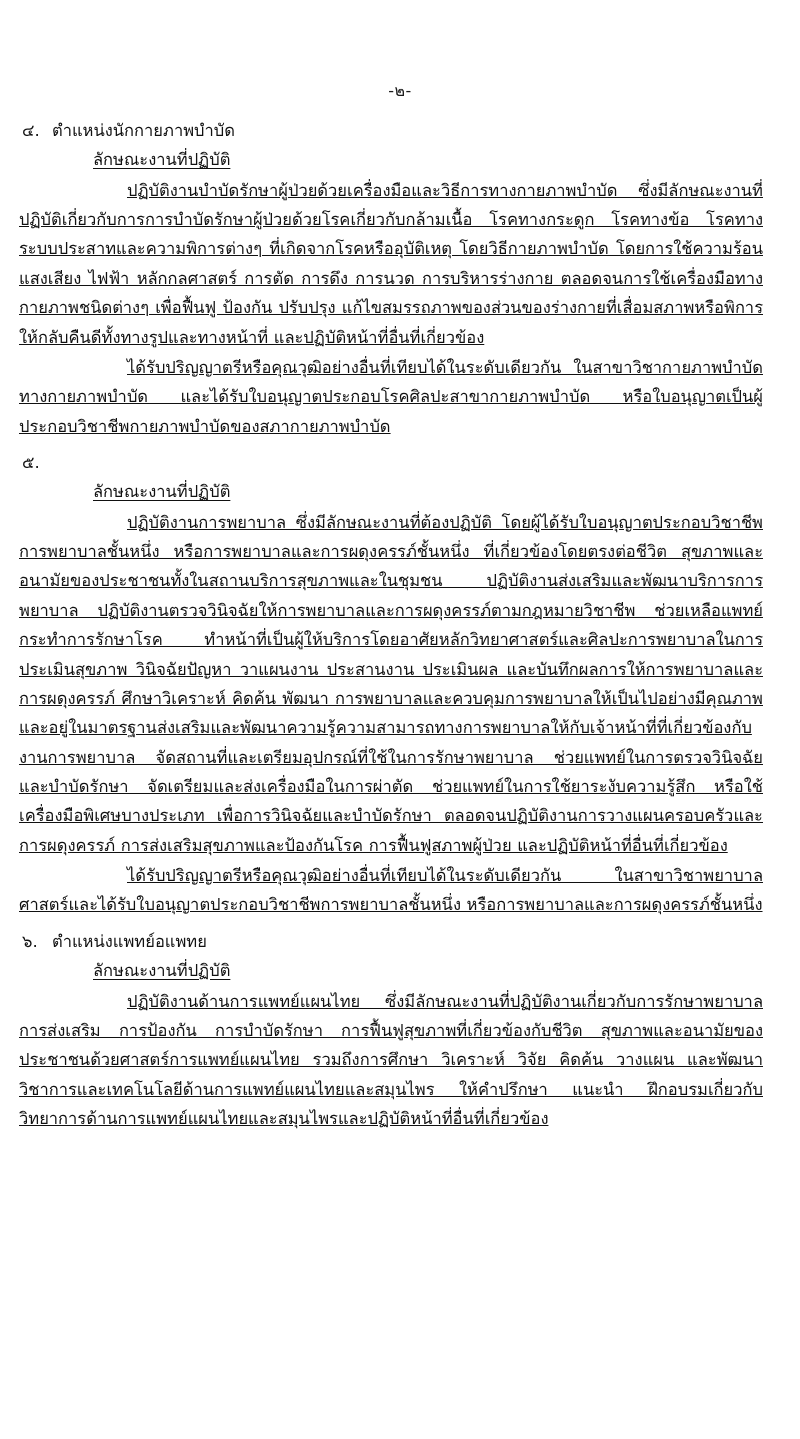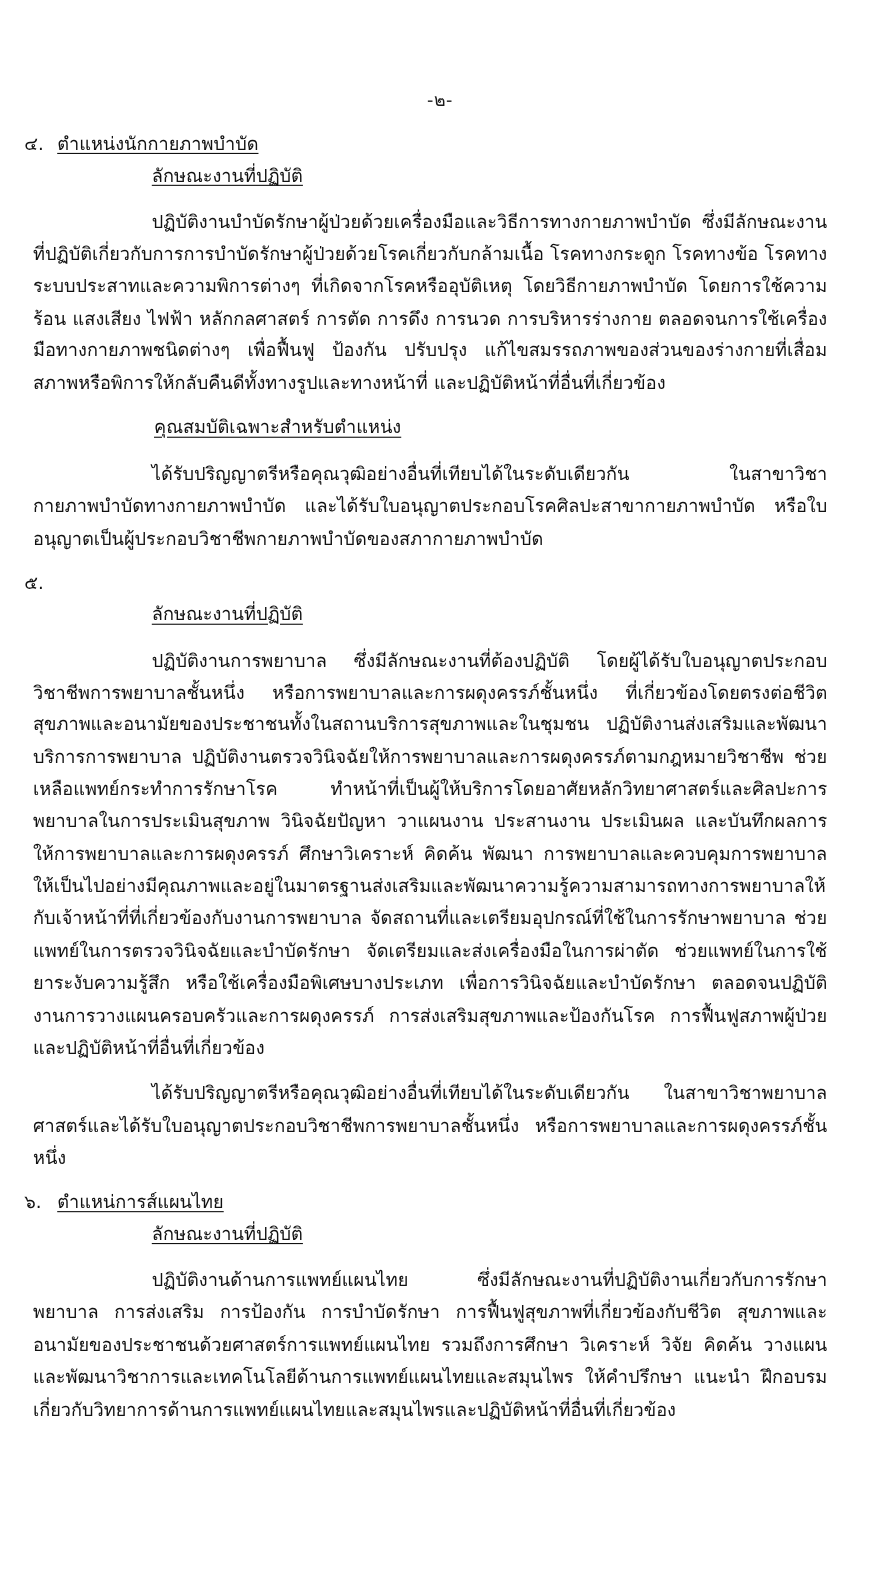--- a/index.html
+++ b/index.html
@@ -44,77 +44,76 @@
     margin-top: 8px;
   }
   .section-num {
     width: 34px;
     flex: 0 0 34px;
     text-align: left;
     padding-left: 4px;
     box-sizing: border-box;
   }
   .section-title {
-    text-decoration: underline;
     text-underline-offset: 3px;
   }
   .sub-head {
     font-size: 16.5px;
     line-height: 1.75;
-    margin-left: 120px;
+    margin-left: 75px;
     text-decoration: underline;
     text-underline-offset: 3px;
   }
   .sub-head.qualify {
     margin-left: 122px;
   }
   .para {
     font-size: 16.5px;
     line-height: 1.78;
     text-align: justify;
     text-justify: inter-word;
     text-indent: 108px;
-    margin: 12px;
+    margin: 1px;
     padding: 0;
     word-spacing: 0.4px;
+    text-decoration: underline;
   }
 </style>
 </head>
 <body>
 
 <div class="page">
 
   <div class="page-number">-๒-</div>
 
   <div class="content">
 
     <div class="section">
       <div class="section-head">
         <span class="section-num">๔.</span>
         <span class="section-title">ตำแหน่งนักกายภาพบำบัด</span>
       </div>
       <div class="sub-head">ลักษณะงานที่ปฏิบัติ</div>
       <p class="para">ปฏิบัติงานบำบัดรักษาผู้ป่วยด้วยเครื่องมือและวิธีการทางกายภาพบำบัด ซึ่งมีลักษณะงานที่ปฏิบัติเกี่ยวกับการการบำบัดรักษาผู้ป่วยด้วยโรคเกี่ยวกับกล้ามเนื้อ โรคทางกระดูก โรคทางข้อ โรคทางระบบประสาทและความพิการต่างๆ ที่เกิดจากโรคหรืออุบัติเหตุ โดยวิธีกายภาพบำบัด โดยการใช้ความร้อน แสงเสียง ไฟฟ้า หลักกลศาสตร์ การตัด การดึง การนวด การบริหารร่างกาย ตลอดจนการใช้เครื่องมือทางกายภาพชนิดต่างๆ เพื่อฟื้นฟู ป้องกัน ปรับปรุง แก้ไขสมรรถภาพของส่วนของร่างกายที่เสื่อมสภาพหรือพิการให้กลับคืนดีทั้งทางรูปและทางหน้าที่ และปฏิบัติหน้าที่อื่นที่เกี่ยวข้อง</p>
-      <div class="sub-head qualify">คุณสมบัติเฉพาะสำหรับตำแหน่ง</div>
       <p class="para">ได้รับปริญญาตรีหรือคุณวุฒิอย่างอื่นที่เทียบได้ในระดับเดียวกัน ในสาขาวิชากายภาพบำบัดทางกายภาพบำบัด และได้รับใบอนุญาตประกอบโรคศิลปะสาขากายภาพบำบัด หรือใบอนุญาตเป็นผู้ประกอบวิชาชีพกายภาพบำบัดของสภากายภาพบำบัด</p>
     </div>
 
     <div class="section">
       <div class="section-head">
         <span class="section-num">๕.</span>
       </div>
       <div class="sub-head">ลักษณะงานที่ปฏิบัติ</div>
       <p class="para">ปฏิบัติงานการพยาบาล ซึ่งมีลักษณะงานที่ต้องปฏิบัติ โดยผู้ได้รับใบอนุญาตประกอบวิชาชีพการพยาบาลชั้นหนึ่ง หรือการพยาบาลและการผดุงครรภ์ชั้นหนึ่ง ที่เกี่ยวข้องโดยตรงต่อชีวิต สุขภาพและอนามัยของประชาชนทั้งในสถานบริการสุขภาพและในชุมชน ปฏิบัติงานส่งเสริมและพัฒนาบริการการพยาบาล ปฏิบัติงานตรวจวินิจฉัยให้การพยาบาลและการผดุงครรภ์ตามกฎหมายวิชาชีพ ช่วยเหลือแพทย์กระทำการรักษาโรค ทำหน้าที่เป็นผู้ให้บริการโดยอาศัยหลักวิทยาศาสตร์และศิลปะการพยาบาลในการประเมินสุขภาพ วินิจฉัยปัญหา วาแผนงาน ประสานงาน ประเมินผล และบันทึกผลการให้การพยาบาลและการผดุงครรภ์ ศึกษาวิเคราะห์ คิดค้น พัฒนา การพยาบาลและควบคุมการพยาบาลให้เป็นไปอย่างมีคุณภาพและอยู่ในมาตรฐานส่งเสริมและพัฒนาความรู้ความสามารถทางการพยาบาลให้กับเจ้าหน้าที่ที่เกี่ยวข้องกับงานการพยาบาล จัดสถานที่และเตรียมอุปกรณ์ที่ใช้ในการรักษาพยาบาล ช่วยแพทย์ในการตรวจวินิจฉัยและบำบัดรักษา จัดเตรียมและส่งเครื่องมือในการผ่าตัด ช่วยแพทย์ในการใช้ยาระงับความรู้สึก หรือใช้เครื่องมือพิเศษบางประเภท เพื่อการวินิจฉัยและบำบัดรักษา ตลอดจนปฏิบัติงานการวางแผนครอบครัวและการผดุงครรภ์ การส่งเสริมสุขภาพและป้องกันโรค การฟื้นฟูสภาพผู้ป่วย และปฏิบัติหน้าที่อื่นที่เกี่ยวข้อง</p>
       <p class="para">ได้รับปริญญาตรีหรือคุณวุฒิอย่างอื่นที่เทียบได้ในระดับเดียวกัน ในสาขาวิชาพยาบาลศาสตร์และได้รับใบอนุญาตประกอบวิชาชีพการพยาบาลชั้นหนึ่ง หรือการพยาบาลและการผดุงครรภ์ชั้นหนึ่ง</p>
     </div>
 
     <div class="section">
       <div class="section-head">
         <span class="section-num">๖.</span>
-        <span class="section-title">ตำแหน่การส์แผนไทย</span>
+        <span class="section-title">ตำแหน่งแพทย์อแพทย</span>
       </div>
       <div class="sub-head">ลักษณะงานที่ปฏิบัติ</div>
       <p class="para">ปฏิบัติงานด้านการแพทย์แผนไทย ซึ่งมีลักษณะงานที่ปฏิบัติงานเกี่ยวกับการรักษาพยาบาล การส่งเสริม การป้องกัน การบำบัดรักษา การฟื้นฟูสุขภาพที่เกี่ยวข้องกับชีวิต สุขภาพและอนามัยของประชาชนด้วยศาสตร์การแพทย์แผนไทย รวมถึงการศึกษา วิเคราะห์ วิจัย คิดค้น วางแผน และพัฒนาวิชาการและเทคโนโลยีด้านการแพทย์แผนไทยและสมุนไพร ให้คำปรึกษา แนะนำ ฝึกอบรมเกี่ยวกับวิทยาการด้านการแพทย์แผนไทยและสมุนไพรและปฏิบัติหน้าที่อื่นที่เกี่ยวข้อง</p>
     </div>
 
   </div>
 
 </div>
 
 </body></html>

